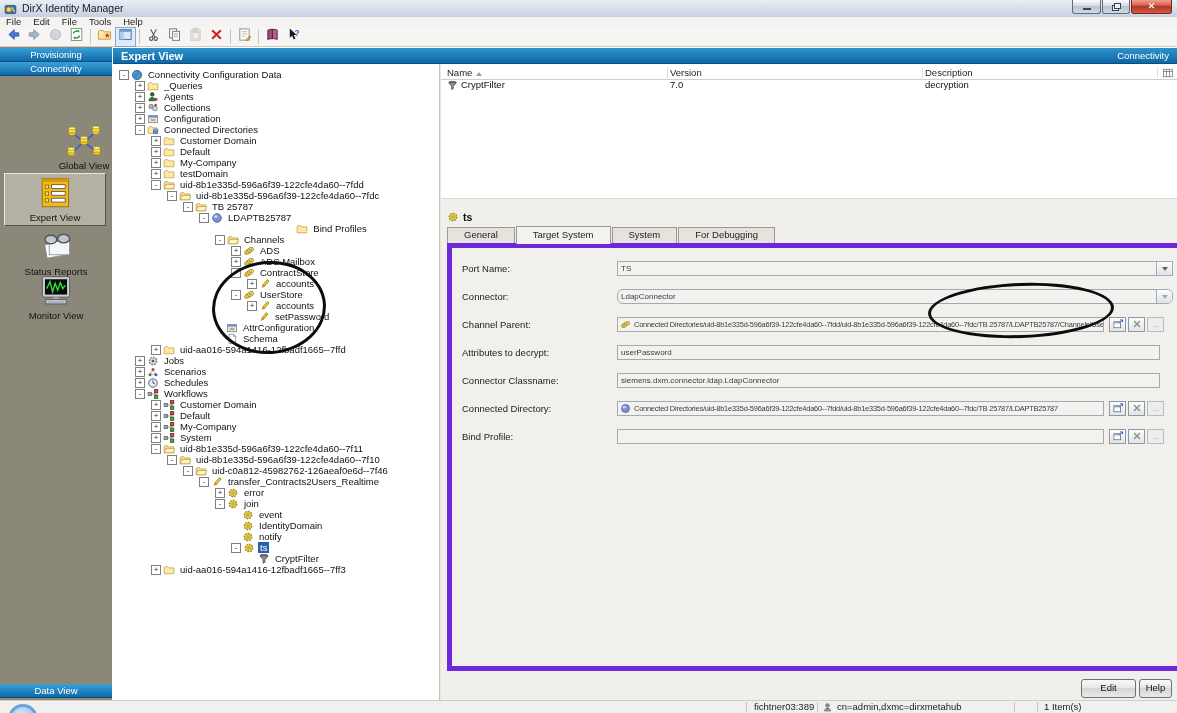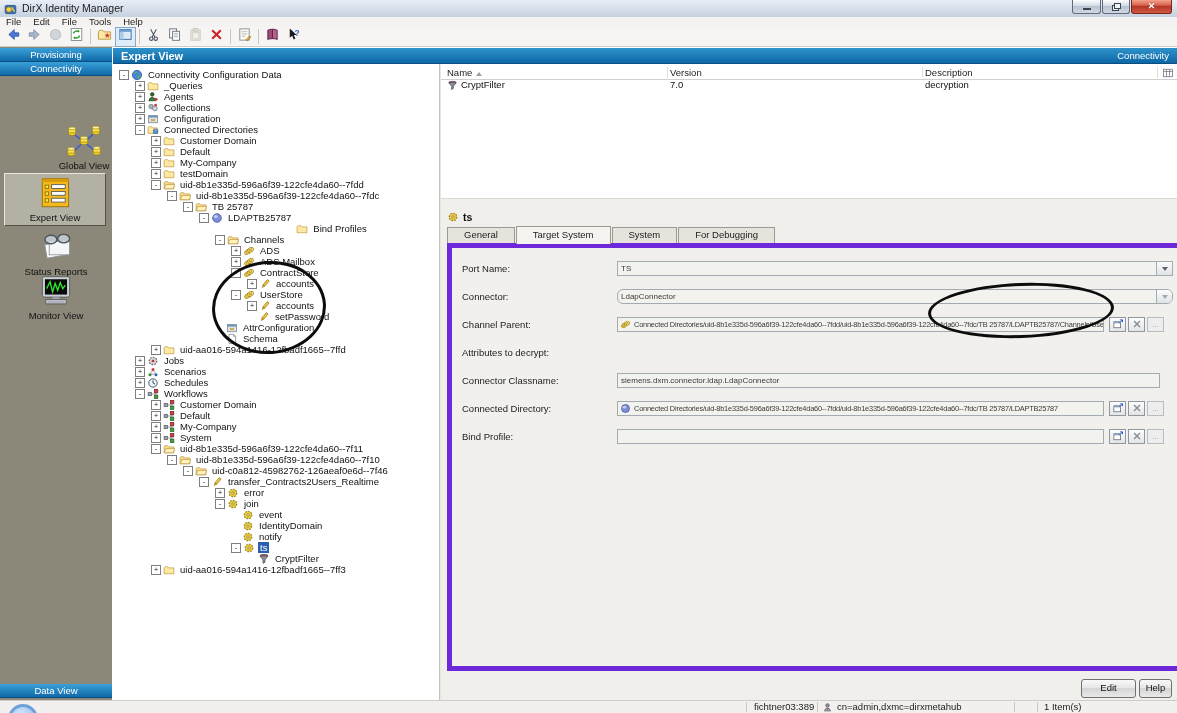--- a/index.html
+++ b/index.html
@@ -929,20 +929,23 @@
                     <ellipse cx="10.6" cy="8" rx="3.1" ry="2" fill="none" stroke="#8a6d00" stroke-width="2.6"></ellipse>
                     <ellipse cx="10.6" cy="8" rx="3.1" ry="2" fill="none" stroke="#ffe066" stroke-width="1.4"></ellipse>
                   </g>
                 </svg>
               </span>
               <span class="val">Connected Directories/uid-8b1e335d-596a6f39-122cfe4da60--7fdd/uid-8b1e335d-596a6f39-122cfe4da60--7fdc/TB 25787/LDAPTB25787/Channels/UserStore</span>
             </div>
           </div>
           <div class="frow" style="top: 97px;">
             <span class="flabel">Attributes to decrypt:</span>
+            <div class="fctl" style="width: 543px;">
+              <span class="val">userPassword</span>
+            </div>
           </div>
           <div class="frow" style="top: 125px;">
             <span class="flabel">Connector Classname:</span>
             <div class="fctl" style="width: 543px;">
               <span class="val">siemens.dxm.connector.ldap.LdapConnector</span>
             </div>
           </div>
           <div class="frow long" style="top: 153px;">
             <span class="flabel">Connected Directory:</span>
             <span class="mini-btns" style="left: 647px;">

